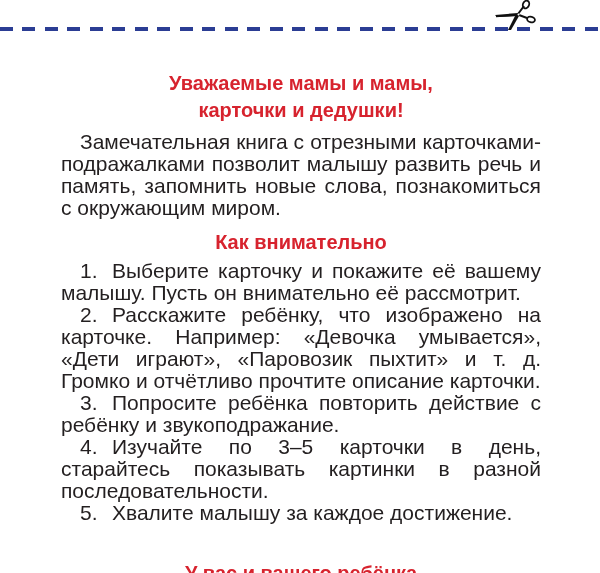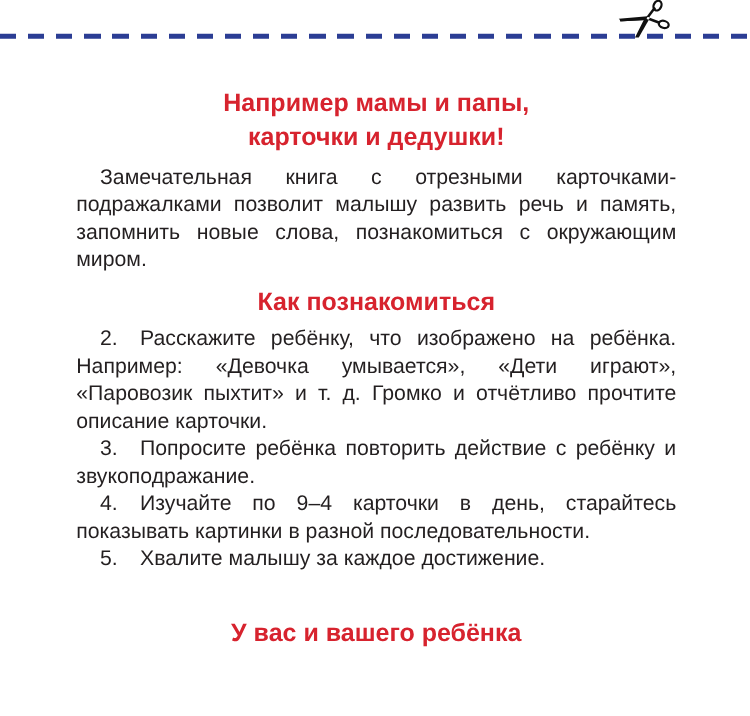--- a/index.html
+++ b/index.html
@@ -43,21 +43,21 @@
       color: #d7232e;
       font-weight: bold;
       font-size: 20px;
       line-height: 27px;
       text-align: center;
       margin: 0;
     }
     .heading .line { display: block; }
     .para {
       color: #231f20;
-      font-size: 17px;
+      font-size: 21px;
       line-height: 22px;
       text-align: justify;
       margin: 0;
       text-indent: 19px;
     }
     .h1 { margin-top: 0; }
     .intro { margin-top: 7px; }
     .h2 { margin-top: 10px; }
     .steps { margin-top: 4px; }
     .step .num {
@@ -82,34 +82,35 @@
   <ellipse cx="32" cy="4.5" rx="3" ry="4" transform="rotate(25 32 4.5)" fill="none" stroke="#111" stroke-width="1.8"></ellipse>
 
   <path d="M25 15 L33 18" stroke="#111" stroke-width="2" fill="none"></path>
   <ellipse cx="37" cy="19.5" rx="4" ry="2.8" transform="rotate(15 37 19.5)" fill="none" stroke="#111" stroke-width="1.8"></ellipse>
   <circle cx="24.5" cy="14.5" r="1" fill="#fff"></circle>
 </svg>
 
 <div class="content">
 
   <h1 class="heading h1">
-    <span class="line">Например мамы и папы,</span>
+    <span class="line">Уважаемые мамы и мамы,</span>
     <span class="line">карточки и дедушки!</span>
   </h1>
 
   <p class="para intro">Замечательная книга с отрезными карточками-подражалками позволит малышу развить речь и память, запомнить новые слова, познакомиться с окружающим миром.</p>
 
   <h2 class="heading h2">
-    <span class="line">Как познакомиться</span>
+    <span class="line">Как внимательно</span>
   </h2>
 
   <div class="steps">
-    <p class="para step"><span class="num">2.</span><span>Расскажите ребёнку, что изображено на ребёнка. Например: «Девочка умывается», «Дети играют», «Паровозик пыхтит» и т. д. Громко и отчётливо прочтите описание карточки.</span></p>
+    <p class="para step"><span class="num">1.</span><span>Выберите карточку и покажите её вашему малышу. Пусть он внимательно её рассмотрит.</span></p>
+    <p class="para step"><span class="num">2.</span><span>Расскажите ребёнку, что изображено на карточке. Например: «Девочка умывается», «Дети играют», «Паровозик пыхтит» и т. д. Громко и отчётливо прочтите описание карточки.</span></p>
     <p class="para step"><span class="num">3.</span><span>Попросите ребёнка повторить действие с ребёнку и звукоподражание.</span></p>
-    <p class="para step"><span class="num">4.</span><span>Изучайте по 9–4 карточки в день, старайтесь показывать картинки в разной последовательности.</span></p>
+    <p class="para step"><span class="num">4.</span><span>Изучайте по 3–5 карточки в день, старайтесь показывать картинки в разной последовательности.</span></p>
     <p class="para step"><span class="num">5.</span><span>Хвалите малышу за каждое достижение.</span></p>
   </div>
 
   <h2 class="heading h3">
     <span class="line">У вас и вашего ребёнка</span>
 
   </h2>
 
 </div>
 

